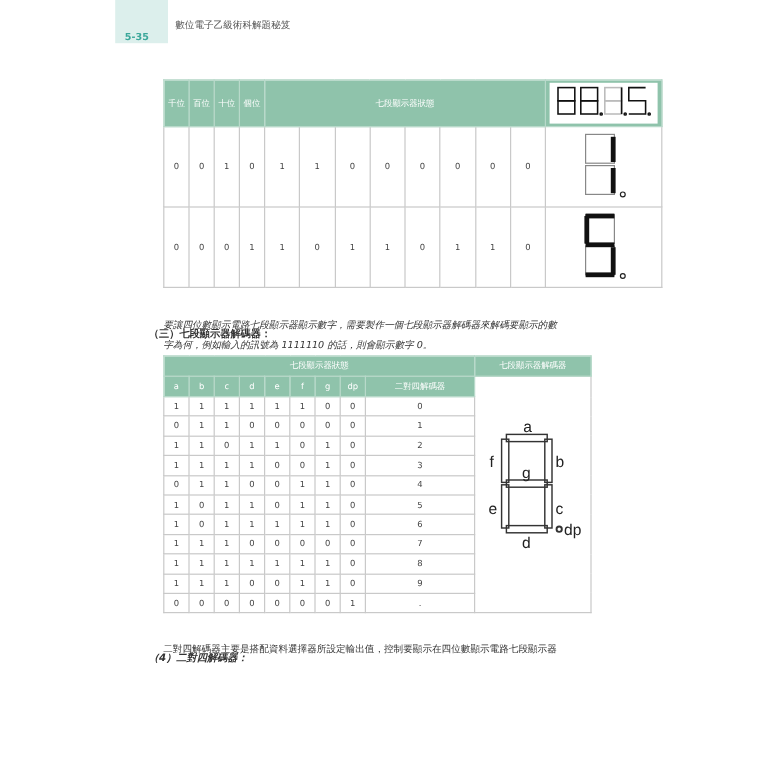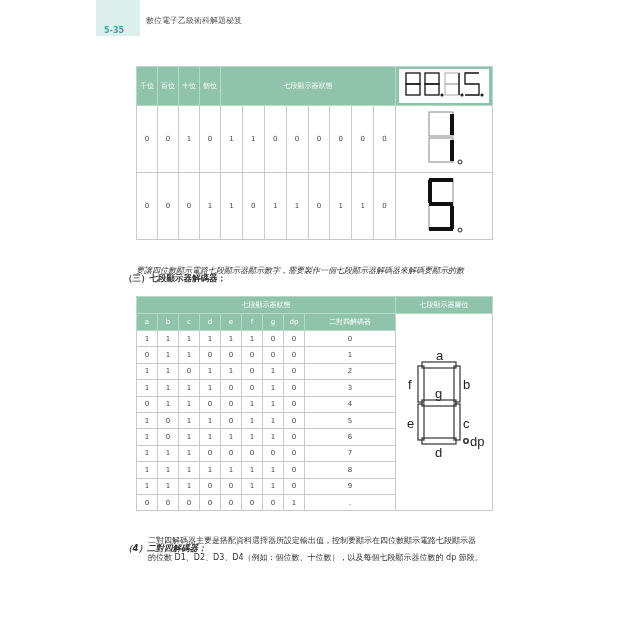--- a/index.html
+++ b/index.html
@@ -6,21 +6,21 @@
   body { width:640px; height:640px; background:#ffffff; position:relative; overflow:hidden;
          font-family:"DejaVu Sans", sans-serif; color:#333; }
   .tab { position:absolute; left:96px; top:0; width:44px; height:36px; background:#dcefec; }
   .pageno { position:absolute; left:104px; top:26px; font-size:8px; font-weight:bold; color:#3aa79a; }
   .booktitle { position:absolute; left:146px; top:15px; font-size:8px; color:#555; }
 
   table { border-collapse:collapse; position:absolute; }
   td, th { border:1px solid #c9c9c9; text-align:center; font-size:7px; color:#444; padding:0; font-weight:normal; }
   th { background:#8fc3ab; color:#fff; border-color:#b8d9ca; }
 
-  #t1 { left:136px; top:66px; width:357px; }
+  #t1 { left:136px; top:66px; width:416px; }
   #t1 th { height:38px; }
   #t1 td { height:66px; }
   #t1 .disp { width:96px; background:#fff; }
   #t1 th.disp { background:#8fc3ab; }
 
   .hdrdisp { display:inline-block; background:#fff; padding:2px 4px; }
 
   .sec { position:absolute; font-size:8.5px; font-weight:bold; color:#333;margin-top:27px; }
   .para { position:absolute; font-size:8px; line-height:17px; color:#333; width:370px; }
 
@@ -121,27 +121,28 @@
         <circle cx="41" cy="55" r="2" fill="none" stroke="#222" stroke-width="1"></circle>
       </svg>
     </td>
   </tr>
 </tbody>
   </table>
 
 <div class="sec" style="left:124px; top:246px;">（三）七段顯示器解碼器：</div>
 <div class="para" style="left:136px; top:262px;font-style:italic;">
   <div>要讓四位數顯示電路七段顯示器顯示數字，需要製作一個七段顯示器解碼器來解碼要顯示的數</div>
+  <div>字為何，例如輸入的訊號為 1111110 的話，則會顯示數字 0。</div>
 </div>
 
 <table id="t2">
   <tbody>
       <tr>
     <th colspan="9">七段顯示器狀態</th>
-    <th style="width:96px">七段顯示器腳位</th>
+    <th style="width:96px">七段顯示器解碼器</th>
   </tr>
   <tr>
     <th style="width:20px">a</th>
     <th style="width:20px">b</th>
     <th style="width:20px">c</th>
     <th style="width:20px">d</th>
     <th style="width:20px">e</th>
     <th style="width:20px">f</th>
     <th style="width:20px">g</th>
     <th style="width:20px">dp</th>
@@ -287,16 +288,15 @@
         <td>0</td>
         <td>0</td>
         <td>0</td>
         <td>1</td>
         <td>.</td>
       </tr>
 </tbody>
   </table>
 
 <div class="sec" style="left:124px; top:516px;font-style:italic;">（4）二對四解碼器：</div>
-<div class="para" style="left:136px; top:532px;margin-left:12px;">
+<div class="para" style="left:136px; top:532px;">
   <div>二對四解碼器主要是搭配資料選擇器所設定輸出值，控制要顯示在四位數顯示電路七段顯示器</div>
-  <div>的位數 D1、D2、D3、D4（例如：個位數、十位數），以及每個七段顯示器位數的 dp 節段。</div>
 </div>
 
 </body></html>

